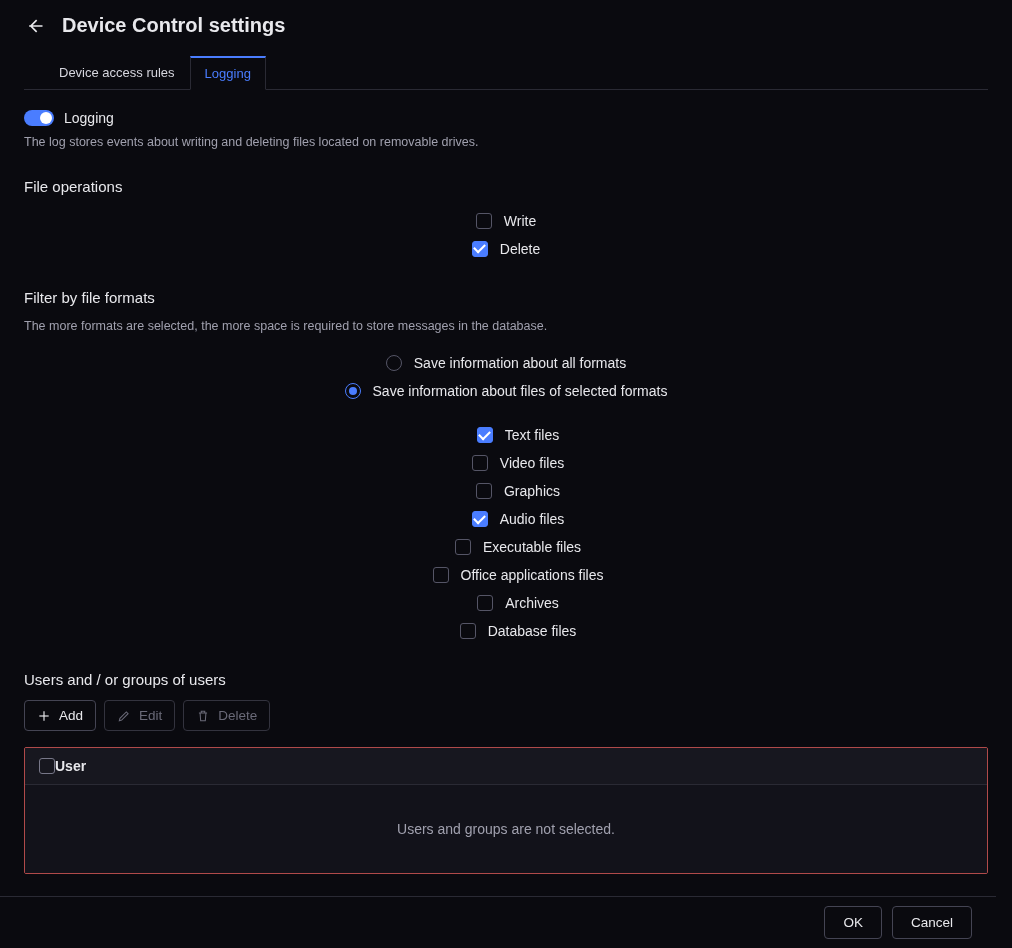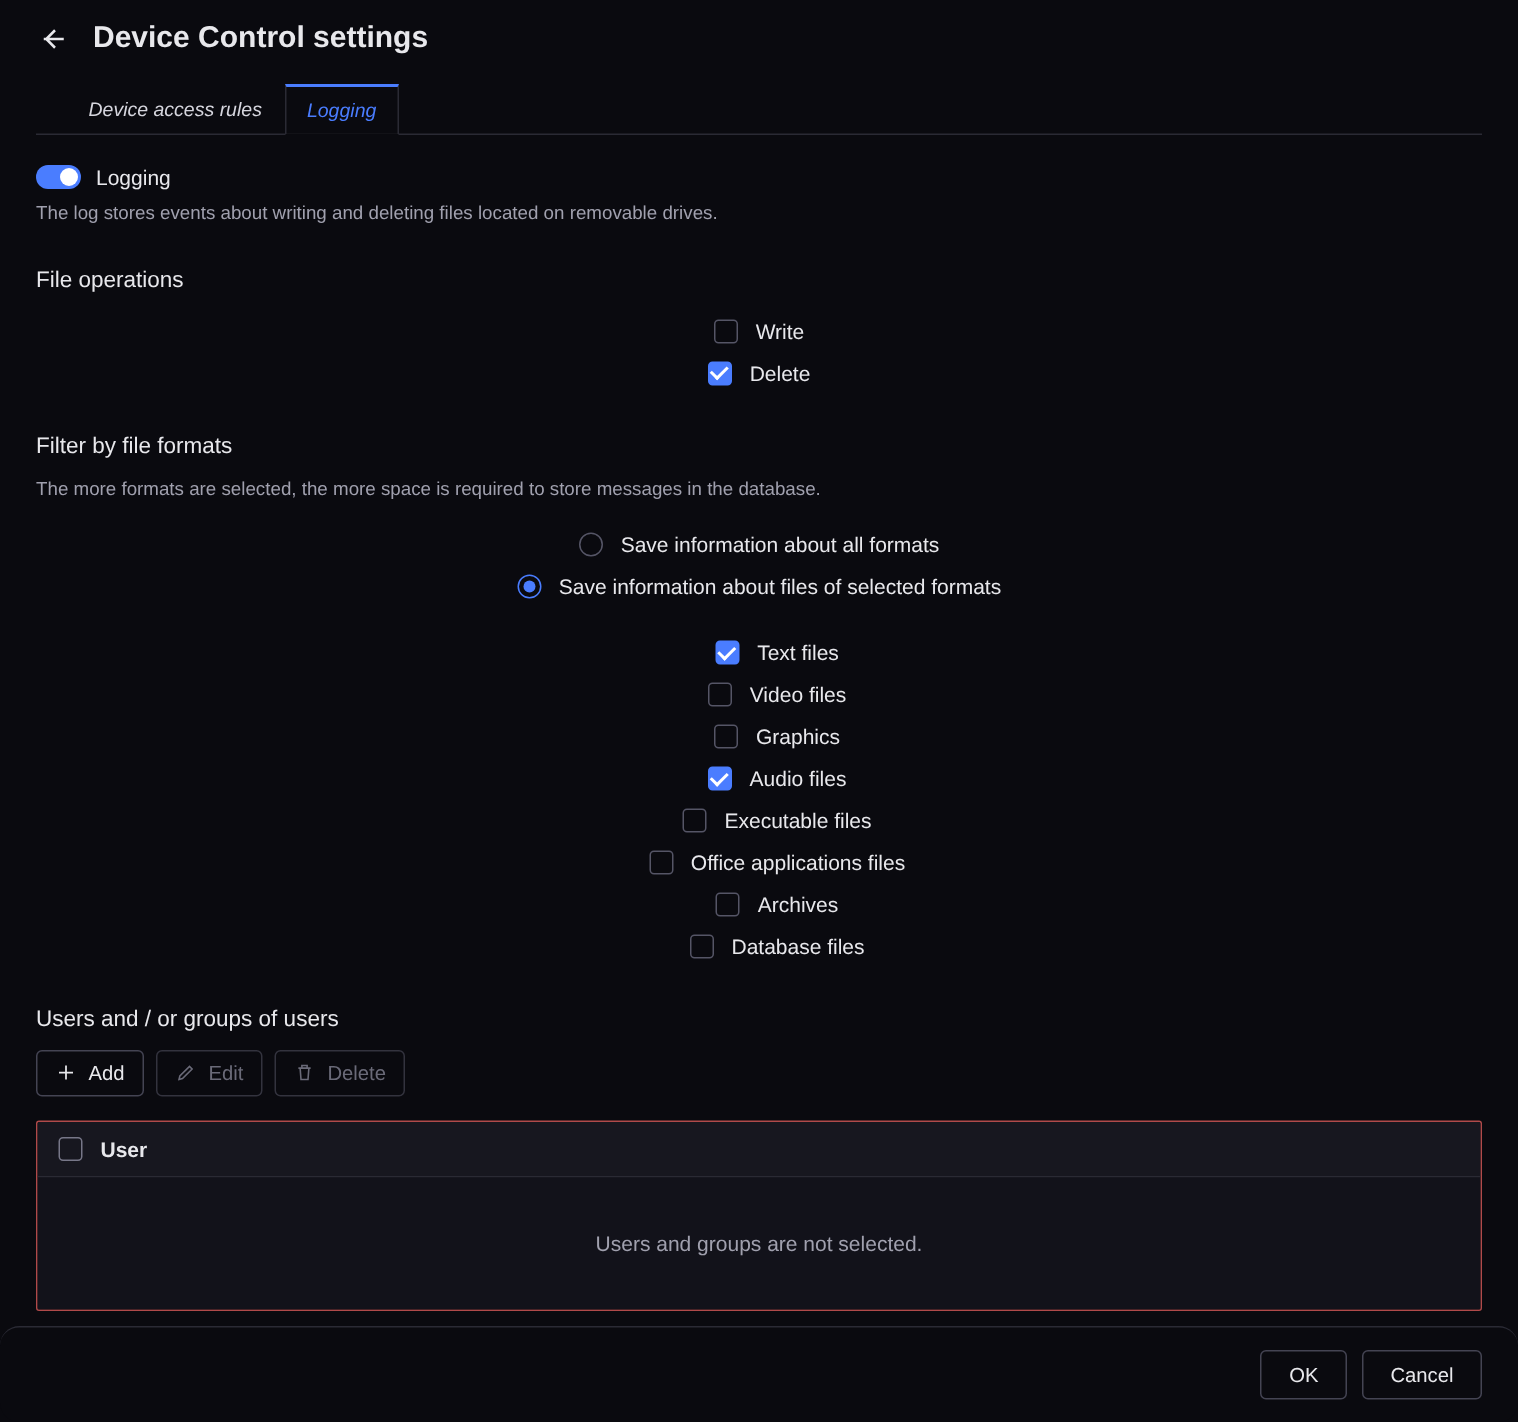--- a/index.html
+++ b/index.html
@@ -4,21 +4,21 @@
 <style>
   * { box-sizing: border-box; margin: 0; padding: 0; }
   html, body { width: 1012px; height: 948px; background: #0a0a0f; color: #e8e8ec; font-family: -apple-system, BlinkMacSystemFont, "Segoe UI", Arial, sans-serif; font-size: 14px; overflow: hidden; }
   
   .header { padding: 14px 24px 0 24px; }
   .title-row { display: flex; align-items: flex-end; gap: 16px; }
   .back-icon { width: 22px; height: 22px; display: flex; align-items: center; justify-content: center; cursor: pointer; }
   .back-icon svg { stroke: #e8e8ec; stroke-width: 2; fill: none; }
   .page-title { font-size: 20px; font-weight: 700; }
 
-  .tabs { display: flex; gap: 0; margin-top: 18px; border-bottom: 1px solid #2a2a34; padding-left: 20px; font-style: italic; }
+  .tabs { display: flex; gap: 0; margin-top: 18px; border-bottom: 1px solid #2a2a34; padding-left: 20px; }
   .tab { padding: 8px 14px; font-size: 13px; color: #d6d6de; cursor: pointer; border: 1px solid transparent; position: relative; top: 1px; }
   .tab.active { color: #4a7dff; border: 1px solid #2a2a34; border-bottom: 1px solid #0a0a0f; border-top: 2px solid #4a7dff; }
 
   .content { padding: 20px 24px 0 24px; height: calc(948px - 140px); overflow: auto; }
 
   .toggle-row { display: flex; align-items: center; gap: 10px; }
   .toggle { width: 30px; height: 16px; border-radius: 999px; background: #4a7dff; position: relative; cursor: pointer; }
   .toggle .knob { position: absolute; top: 2px; right: 2px; width: 12px; height: 12px; border-radius: 50%; background: #fff; }
   .toggle-label { font-size: 14px; }
   .desc { color: #a0a0ae; font-size: 12.5px; margin-top: 8px; line-height: 1.4; }
@@ -31,31 +31,31 @@
   .checkbox.checked::after { content: ""; width: 9px; height: 5px; border-left: 2px solid #fff; border-bottom: 2px solid #fff; transform: rotate(-45deg) translate(1px, -1px); }
   .checkbox.header-cb { border-color: #777788; }
 
   .radio { width: 16px; height: 16px; border: 1px solid #555566; border-radius: 50%; display: flex; align-items: center; justify-content: center; cursor: pointer; flex-shrink: 0; }
   .radio.selected { border-color: #4a7dff; }
   .radio.selected::after { content: ""; width: 8px; height: 8px; border-radius: 50%; background: #4a7dff; }
 
   .formats-list { padding-left: 24px; margin-top: 16px; }
 
   .btn-row { display: flex; gap: 8px; margin-top: 12px; }
-  .btn { display: inline-flex; align-items: flex-start; gap: 8px; padding: 7px 12px; border: 1px solid #444453; border-radius: 4px; background: transparent; color: #e8e8ec; font-size: 13.5px; cursor: pointer; }
+  .btn { display: inline-flex; align-items: flex-end; gap: 8px; padding: 7px 12px; border: 1px solid #444453; border-radius: 4px; background: transparent; color: #e8e8ec; font-size: 13.5px; cursor: pointer; }
   .btn.disabled { color: #6a6a78; border-color: #33333e; cursor: default; }
   .btn svg { stroke: currentColor; fill: none; stroke-width: 1.8; }
   .btn .plus-icon line { stroke-width: 2; }
 
   .table { margin-top: 16px; border: 1px solid #b04a4a; border-radius: 2px; overflow: hidden; }
-  .table-header { display: flex; align-items: center; gap: 12px; padding: 10px 14px; background: #17171f; border-bottom: 1px solid #2a2a34; }
+  .table-header { display: flex; align-items: center; gap: 0; padding: 10px 14px; background: #17171f; border-bottom: 1px solid #2a2a34; }
   .table-header .col-label { font-weight: 700; font-size: 14px; }
   .table-body { padding: 36px 0; text-align: center; color: #a0a0ae; font-size: 14px; background: #12121a; }
 
-  .footer { position: absolute; bottom: 0; left: 0; right: 0; height: 64px; border-top: 1px solid #2a2a34; display: flex; align-items: center; justify-content: flex-end; gap: 10px; padding: 0 24px; background: #0a0a0f; border-radius: 13px; }
+  .footer { position: absolute; bottom: 0; left: 0; right: 16px; height: 52px; border-top: 1px solid #2a2a34; display: flex; align-items: center; justify-content: flex-end; gap: 10px; padding: 0 24px; background: #0a0a0f; }
   .footer .btn { padding: 8px 18px; }
 </style>
 </head>
 <body>
 
 <div class="header">
   <div class="title-row">
     <div class="back-icon">
       <svg width="20" height="20" viewBox="0 0 24 24">
           <path d="M14 5l-7 7 7 7M5 12h16"></path>

